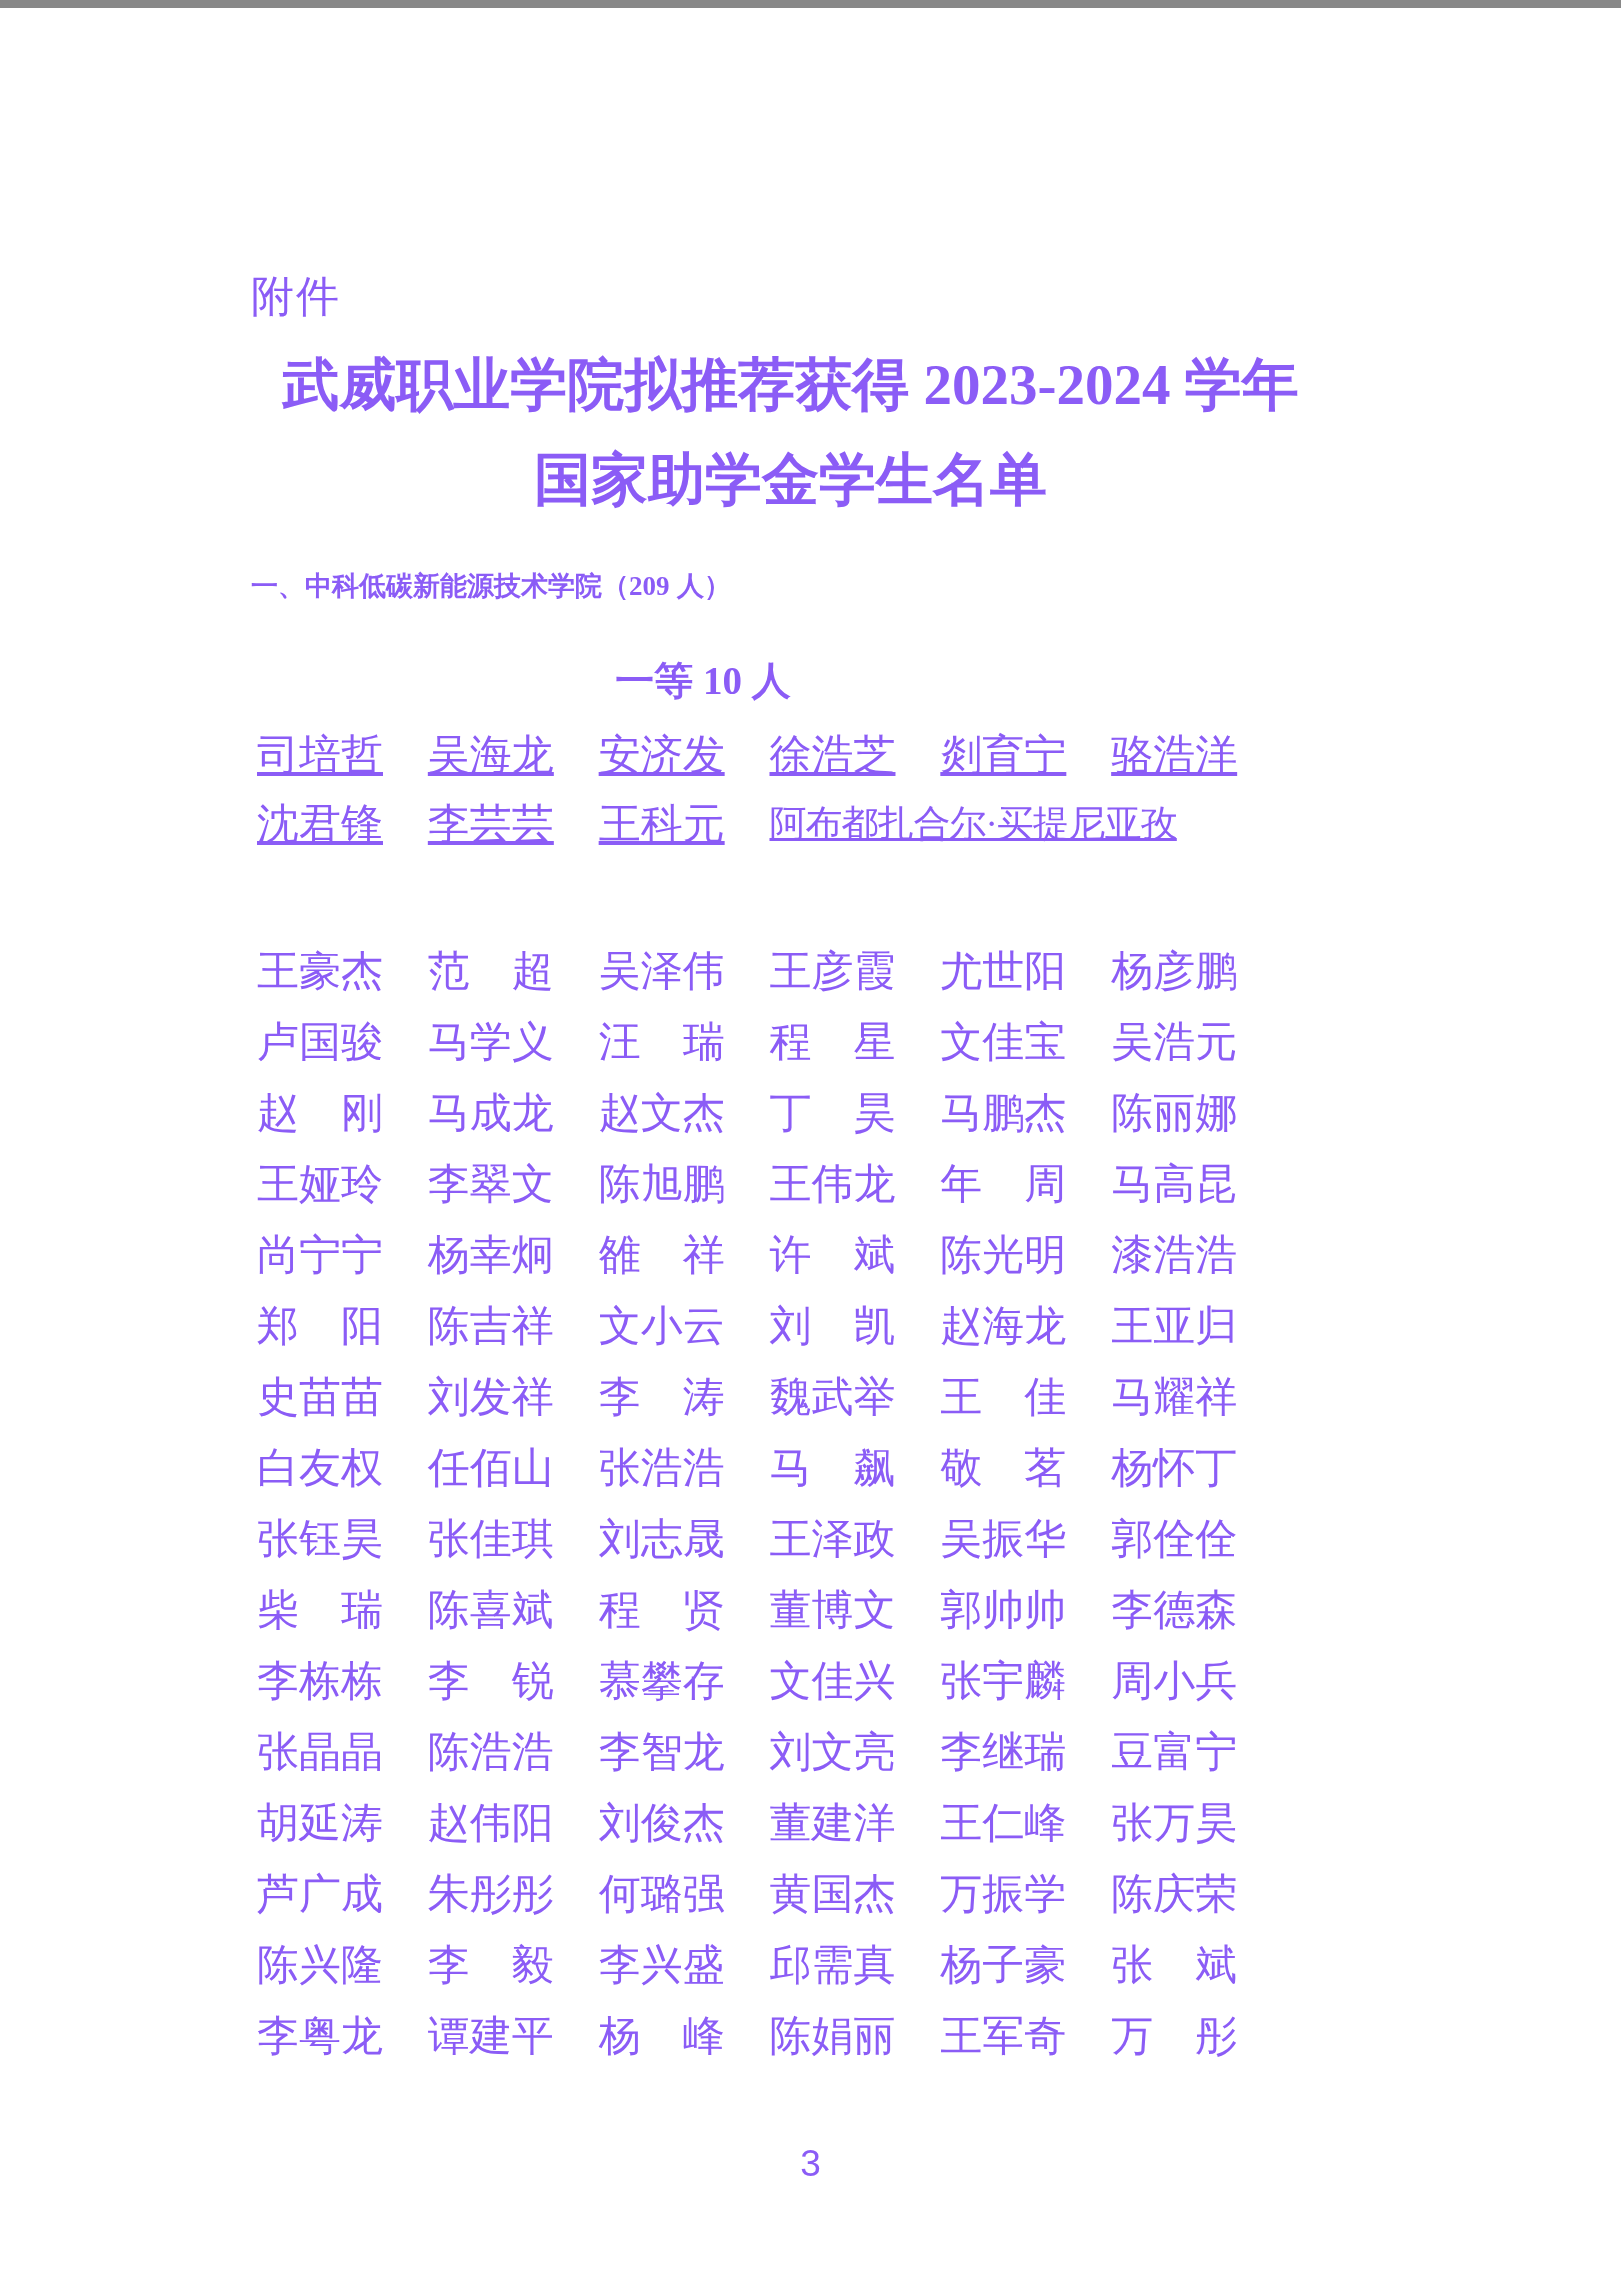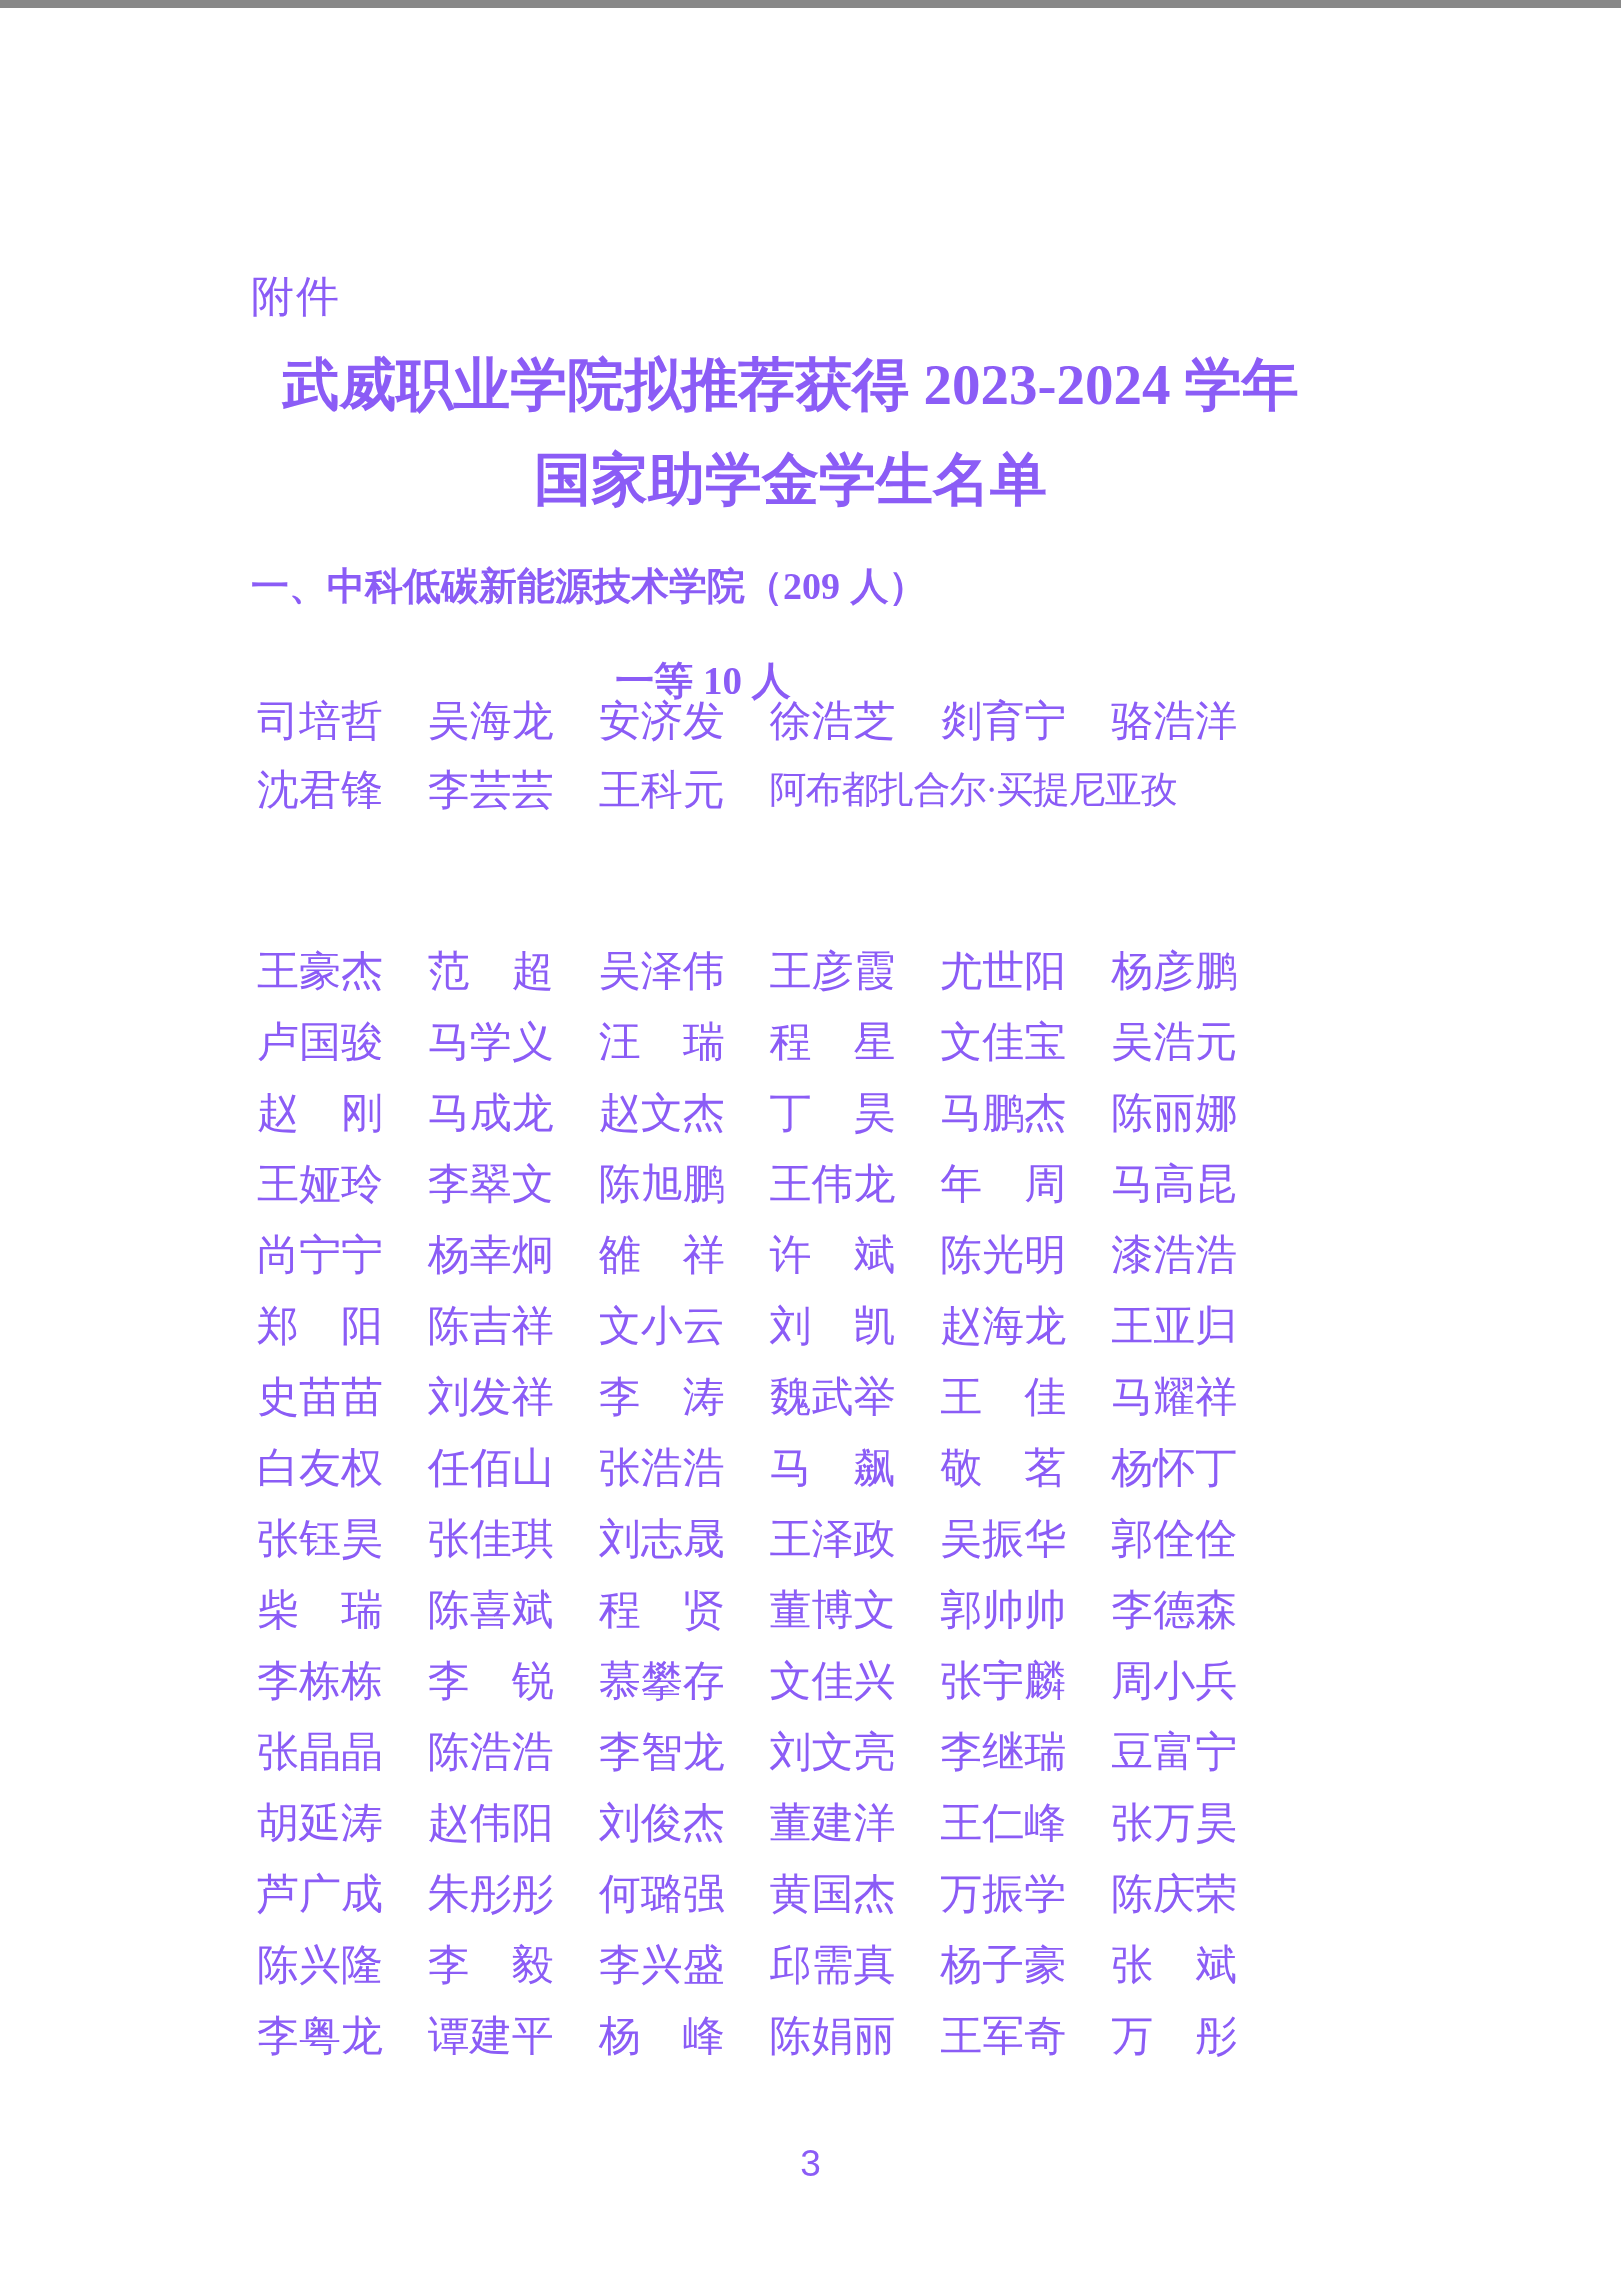--- a/index.html
+++ b/index.html
@@ -36,21 +36,21 @@
     font-weight: bold;
     font-size: 57px;
     line-height: 95px;
   }
   .section-heading {
     position: absolute;
     left: 251px;
     top: 555px;
     font-family: "Liberation Sans", "DejaVu Sans", sans-serif;
     font-weight: bold;
-    font-size: 38px;
+    font-size: 27px;
     line-height: 47px;
   }
   .section-heading .num {
     font-family: "Liberation Serif", "DejaVu Serif", serif;
     font-weight: bold;
   }
   .tier-heading {
     position: absolute;
     left: 0;
     width: 1406px;
@@ -62,21 +62,21 @@
   }
   .tier1-heading { top: 649px; }
   .tier2-heading { top: 864px; }
   .name-grid {
     position: absolute;
     left: 257px;
     width: 1025px;
     display: grid;
     grid-template-columns: repeat(6, 1fr);
   }
-  .tier1-grid { top: 678px; grid-auto-rows: 69px; }
+  .tier1-grid { top: 712px; grid-auto-rows: 69px; text-decoration: underline; }
   .tier2-grid { top: 927px; grid-auto-rows: 71px; }
   .name-cell {
     display: flex;
     align-items: center;
     font-size: 42px;
     white-space: nowrap;
     font-family: "Liberation Serif", "DejaVu Serif", serif;
   }
   .name-cell.long-name {
     font-size: 37px;

